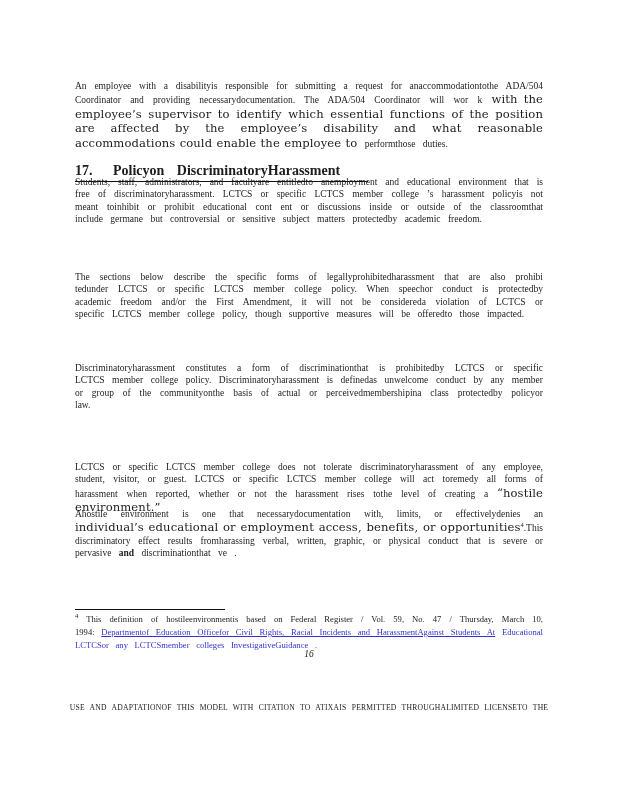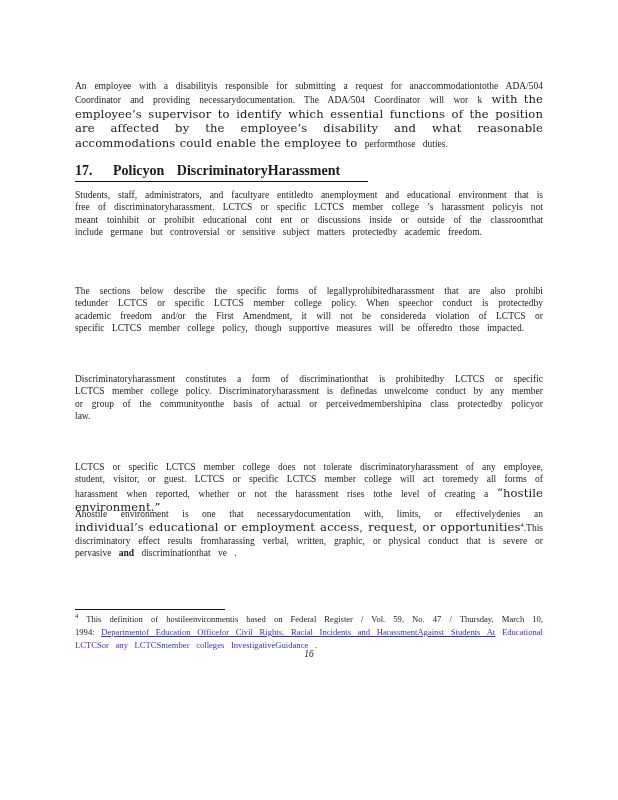--- a/index.html
+++ b/index.html
@@ -55,52 +55,53 @@
     <span>performthose duties.</span>
   </p>
 
   <h2 class="blk h17" style="top:163px">
     <span class="rule">
       <span class="num">17.</span>
       <span>Policyon DiscriminatoryHarassment</span>
     </span>
   </h2>
 
-  <p class="blk body-text" style="top:189px">
+  <p class="blk body-text" style="top:176px">
     <span>Students, staff, administrators, and facultyare entitledto anemployment and educational environment that is free of discriminatoryharassment. LCTCS or specific LCTCS member college ’s harassment policyis not meant toinhibit or prohibit educational cont ent or discussions inside or outside of the classroomthat include germane but controversial or sensitive subject matters protectedby academic freedom.</span>
   </p>
 
-  <p class="blk body-text" style="top:285px">
+  <p class="blk body-text" style="top:271px">
     <span>The sections below describe the specific forms of legallyprohibitedharassment that are also prohibi tedunder LCTCS or specific LCTCS member college policy. When speechor conduct is protectedby academic freedom and/or the First Amendment, it will not be considereda violation of LCTCS or specific LCTCS member college policy, though supportive measures will be offeredto those impacted.</span>
   </p>
 
 
-  <p class="blk body-text" style="top:373px">
+  <p class="blk body-text" style="top:362px">
     <span>Discriminatoryharassment constitutes a form of discriminationthat is prohibitedby LCTCS or specific LCTCS member college policy. Discriminatoryharassment is definedas unwelcome conduct by any member or group of the communityonthe basis of actual or perceivedmembershipina class protectedby policyor law.</span>
   </p>
 
   <p class="blk body-text" style="top:461px">
     <span>LCTCS or specific LCTCS member college does not tolerate discriminatoryharassment of any employee, student, visitor, or guest. LCTCS or specific LCTCS member college will act toremedy all forms of harassment when reported, whether or not the harassment rises tothe level of creating a</span>
     <span class="em">“hostile environment.”</span>
   </p>
 
   <p class="blk body-text" style="top:508px">
     <span>Ahostile environment is one that necessarydocumentation with, limits, or effectivelydenies an</span>
-    <span class="em">individual’s educational or employment access, request, or opportunities</span><sup>4</sup><span>.This discriminatory effect results fromharassing verbal, written, graphic, or physical conduct that is severe or pervasive</span>
+    <span class="em">individual’s educational or employment access, benefits, or opportunities</span><sup>4</sup><span>.This discriminatory effect results fromharassing verbal, written, graphic, or physical conduct that is severe or pervasive</span>
     <span class="bi">and</span>
     <span>discriminationthat ve .</span>
   </p>
 
   <div class="blk fn-sep" style="top:609px"></div>
   <p class="blk footnote" style="top:613px">
     <sup>4</sup>
     <span>This definition of hostileenvironmentis based on Federal Register / Vol. 59, No. 47 / Thursday, March 10, 1994:</span>
     <a class="fn-link-u" id="fn-link-1" style="color: rgb(51, 51, 204); text-decoration: underline;">Departmentof Education Officefor Civil Rights, Racial Incidents and HarassmentAgainst Students At</a>
     <a class="fn-link-p" id="fn-link-2" style="color: rgb(51, 51, 204);">Educational LCTCSor any LCTCSmember colleges InvestigativeGuidance</a>
     <span>.</span>
   </p>
 
 </div>
 
 <div class="pagenum">16</div>
 
 <div class="footer">
+  <div>USE AND ADAPTATIONOF THIS MODEL WITH CITATION TO ATIXAIS PERMITTED THROUGHALIMITED LICENSETO THE</div>
 </div>
 
 </body></html>

